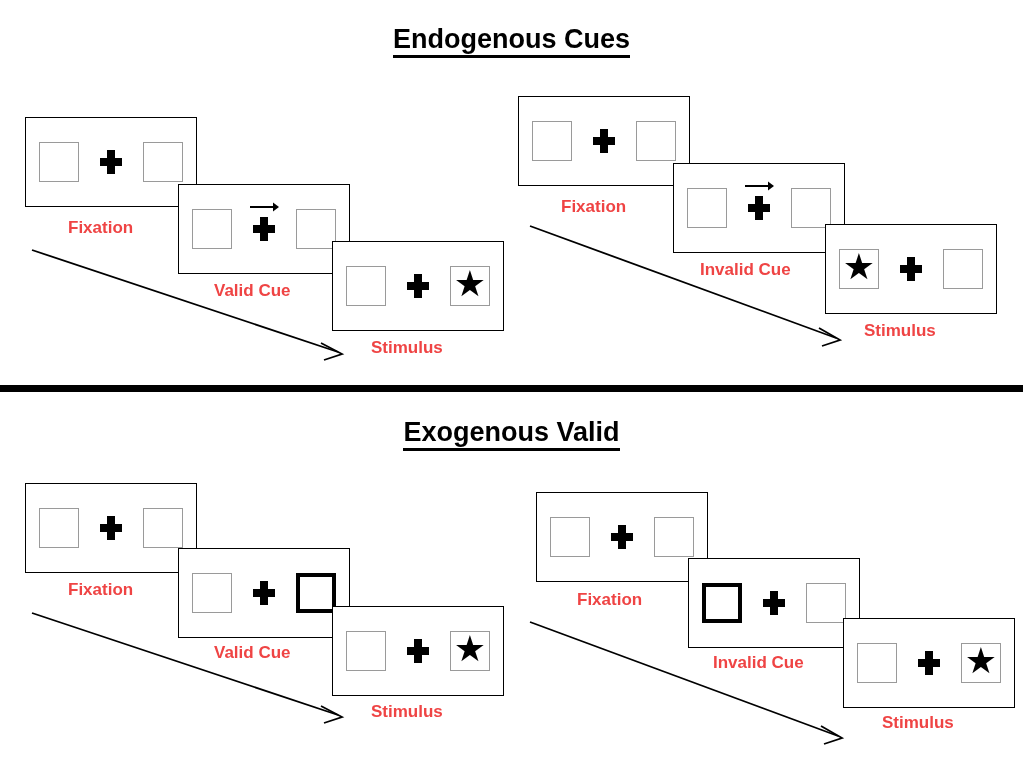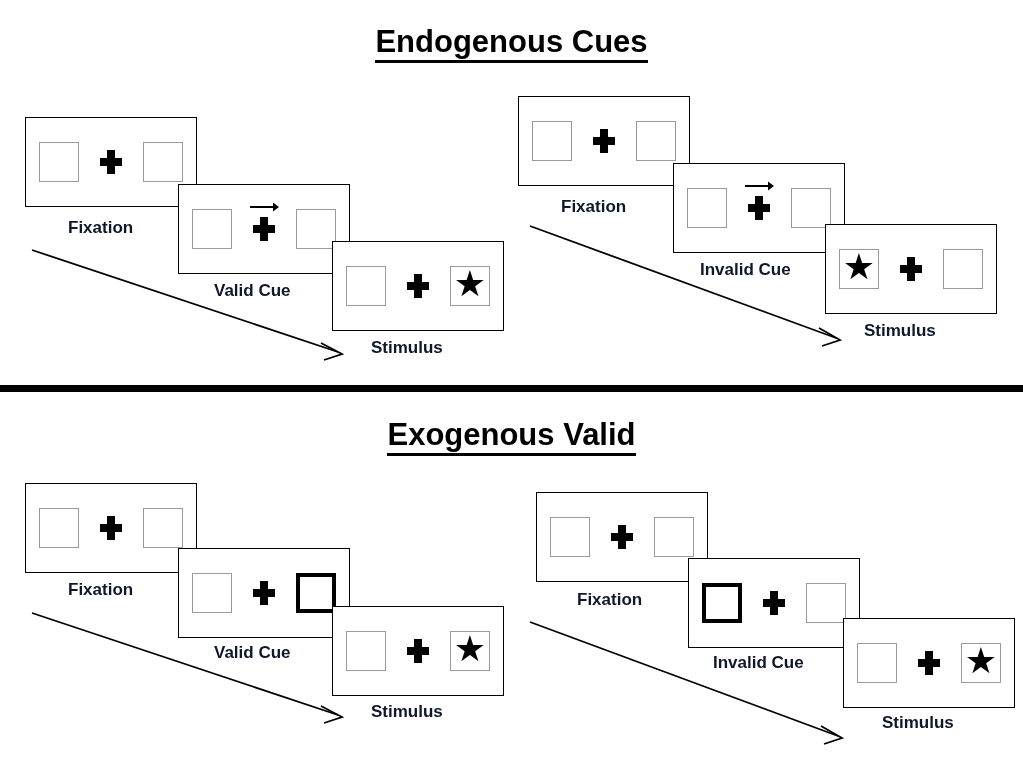--- a/index.html
+++ b/index.html
@@ -12,21 +12,21 @@
     height: 767px;
     position: relative;
     font-family: "Liberation Sans", sans-serif;
     overflow: hidden;
   }
 
   .section-title {
     position: absolute;
     width: 100%;
     text-align: center;
-    font-size: 31px;
+    font-size: 27px;
     font-weight: bold;
     color: #000000;
     letter-spacing: 0px;
   }
   .section-title span {
     border-bottom: 3px solid #000000;
     padding-bottom: 1px;
   }
 
   .divider {
@@ -112,21 +112,21 @@
     top: -15px;
     width: 30px;
     height: 12px;
   }
 
   
   .caption {
     position: absolute;
     font-size: 17px;
     font-weight: bold;
-    color: #0f172a;
+    color: #ef4444;
     white-space: nowrap;
   }
 
   
   .time-arrow {
     position: absolute;
     overflow: visible;
   }
 </style>
 </head>

